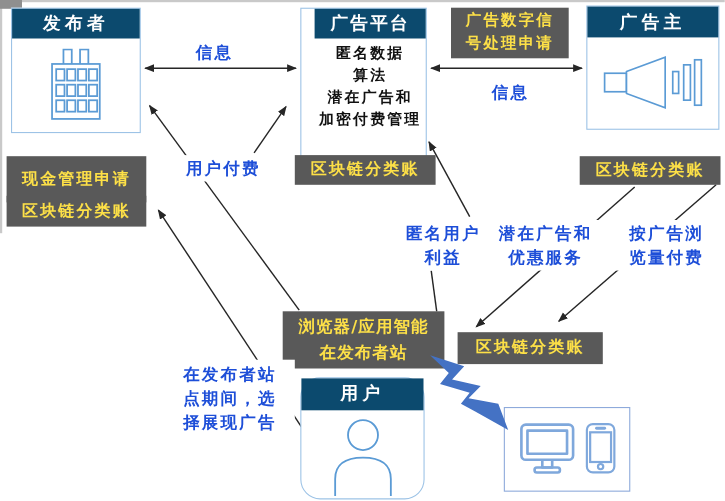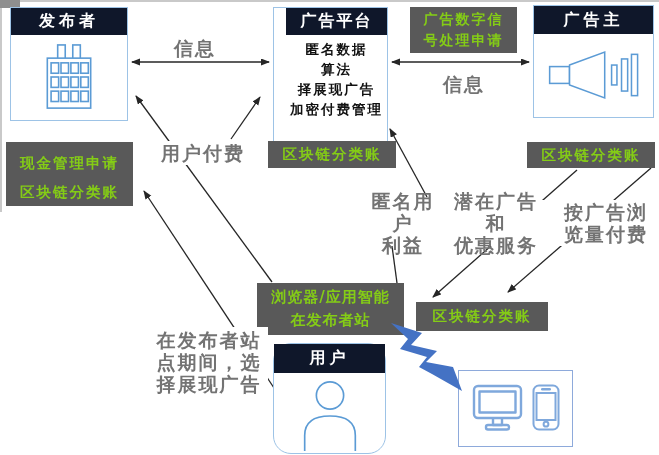--- a/index.html
+++ b/index.html
@@ -4,37 +4,37 @@
 <style>
   html,body{margin:0;padding:0;background:#ffffff;}
   #stage{
     position:relative;width:659px;height:455px;background:#fff;overflow:hidden;
     font-family:"DejaVu Sans","Liberation Sans",sans-serif;color:#111;
   }
   .layer{position:absolute;left:0;top:0;}
   
   .node{position:absolute;background:#fff;border:1.6px solid #9DC3E6;box-sizing:border-box;z-index:2;}
   .node-header{
-    background:#0f172a;color:#fff;font-weight:bold;font-size:16px;letter-spacing:4px;
+    background:#0c4a6e;color:#fff;font-weight:bold;font-size:16px;letter-spacing:4px;
     display:flex;align-items:center;justify-content:center;
   }
   .node-body{position:relative;display:flex;align-items:center;justify-content:center;}
   .feature-list{
     font-size:13.5px;font-weight:bold;line-height:20px;text-align:center;
     letter-spacing:2px;white-space:pre-line;padding-top:4px;
   }
   
   .dark{
-    position:absolute;background:#595959;color:#84cc16;font-weight:bold;
+    position:absolute;background:#595959;color:#fde047;font-weight:bold;
     display:flex;align-items:center;justify-content:center;text-align:center;
     font-size:14.5px;letter-spacing:2px;white-space:pre-line;line-height:21px;z-index:2;
   }
   
   .elabel{
-    position:absolute;background:#fff;color:#737373;font-weight:bold;font-size:19px;
+    position:absolute;background:#fff;color:#1d4ed8;font-weight:bold;font-size:15px;
     letter-spacing:2px;line-height:22px;text-align:center;white-space:pre-line;
     display:flex;align-items:center;justify-content:center;z-index:2;
   }
   .scan-artifact{position:absolute;z-index:1;}
   svg{display:block;}
 </style>
 </head>
 <body>
 
 <div id="stage">
@@ -93,21 +93,21 @@
         </svg>
       </span>
     </div>
   </div>
 
   <div class="node" style="left:273px;top:7px;width:115px;height:156px;padding-left:12px;">
     <div class="node-header" style="height:27px;letter-spacing:2px;">广告平台</div>
     <div class="node-body" style="height:88px;align-items:flex-start;">
       <div class="feature-list">匿名数据
 算法
-择展现广告
+潜在广告和
 加密付费管理</div>
     </div>
   </div>
 
   <div class="node" style="left:533px;top:5px;width:121px;height:113px;">
     <div class="node-header" style="height:28px;">广告主</div>
     <div class="node-body" style="height:81px;">
       <span>
         <svg width="92" height="52" viewBox="0 0 120 68">
           <g fill="#fff" stroke="#5B9BD5" stroke-width="2">

